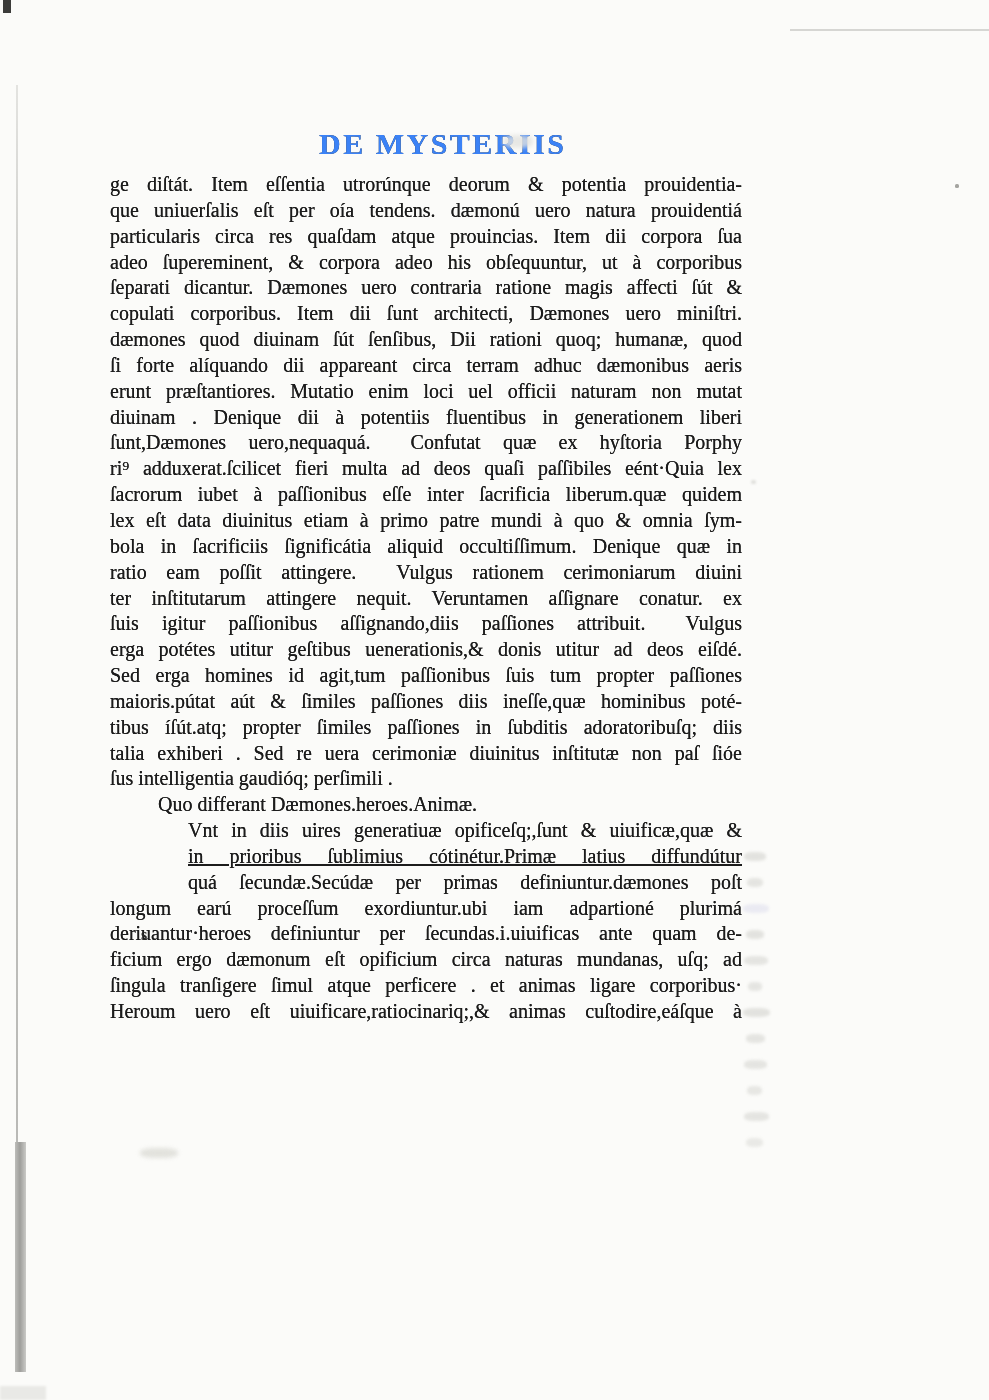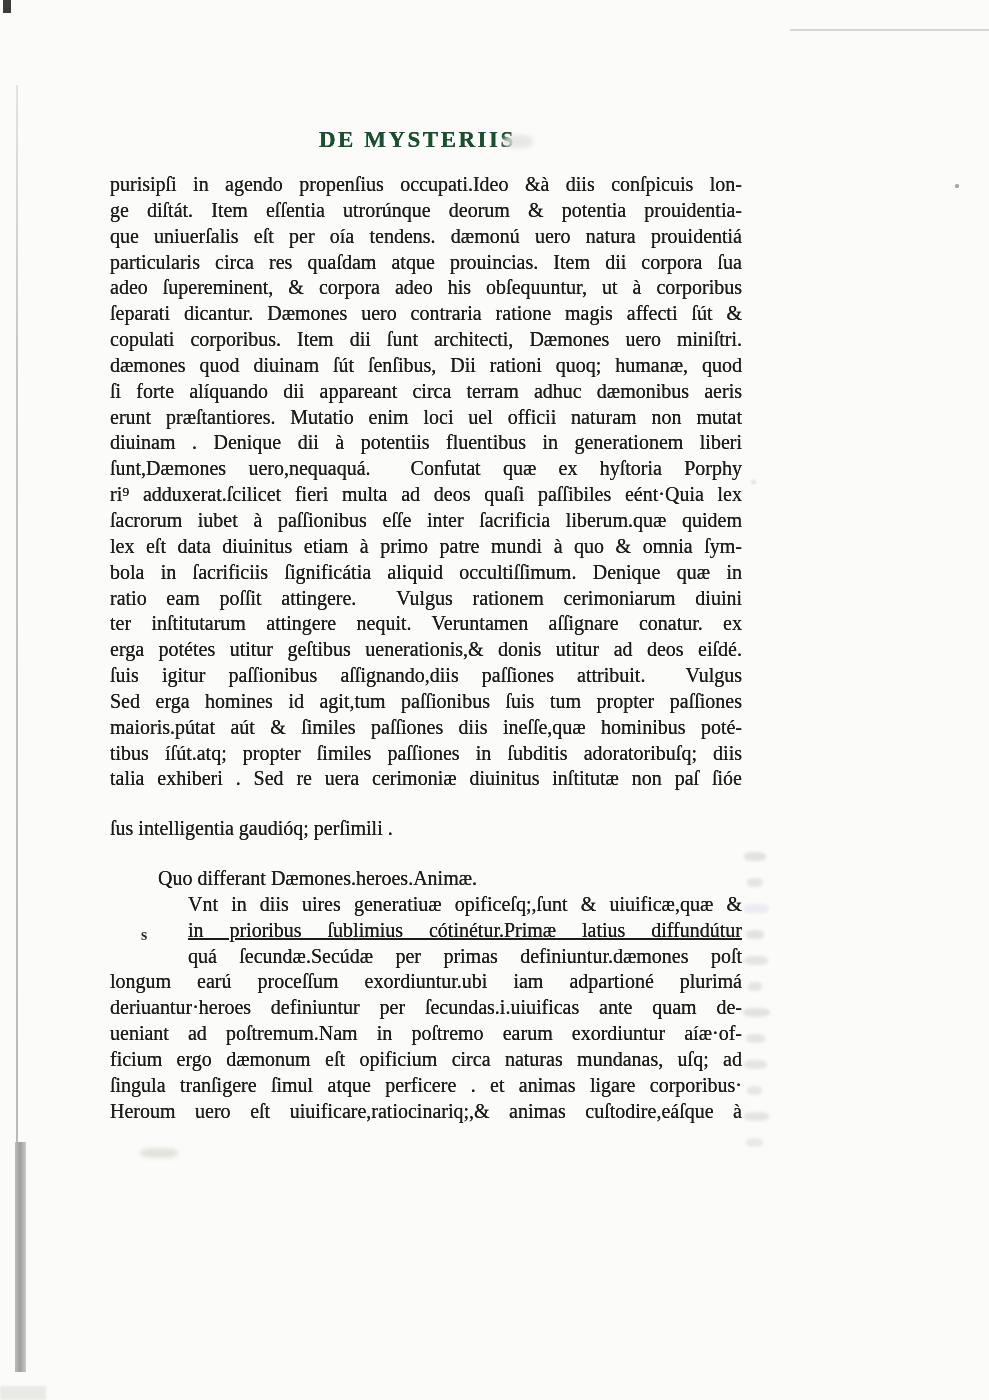--- a/index.html
+++ b/index.html
@@ -14,88 +14,86 @@
     background:linear-gradient(to bottom,#e3e3e0 0%,#c6c6c3 25%,#b8b8b5 100%);}
   .gutter-band{position:absolute;left:15px;top:1142px;width:11px;height:230px;
     background:linear-gradient(to right,#bdbdba,#9e9e9b 45%,#cacac7);filter:blur(.4px);}
   .corner-mark{position:absolute;left:3px;top:0;width:8px;height:13px;background:#3c3c3a;}
   .top-edge{position:absolute;left:790px;top:29px;width:199px;height:2px;background:#d6d6d3;}
   .bottom-corner{position:absolute;left:0;top:1386px;width:46px;height:14px;background:#e9e9e6;filter:blur(1px);}
   .smudge{position:absolute;border-radius:40%;pointer-events:none;}
   
   .title{
     position:absolute;left:319px;top:127px;margin:0;
-    font-size:23px;font-weight:bold;letter-spacing:2.5px;
-    color:#14532d;white-space:nowrap;
+    font-size:30px;font-weight:bold;letter-spacing:2.5px;
+    color:#3b82f6;white-space:nowrap;
     text-shadow:0 0 .3px #262624;
   }
   
   .textblock{
     position:absolute;left:110px;top:172px;width:632px;
   }
   .line{
     height:25.85px;line-height:25.85px;
     font-size:20px;color:#1c1c1c;
     text-align:justify;text-align-last:justify;
     overflow:hidden;white-space:pre-wrap;
     text-shadow:0 0 .3px #1c1c1c;
   }
-  .line.no-just{text-align:center;text-align-last:left;margin-top:24px;}
+  .line.no-just{text-align:center;text-align-last:left;}
   .guide{
     position:absolute;left:31px;
     font-size:16px;font-weight:bold;color:#2a2a28;
     line-height:16px;
   }
 </style>
 <title>DE MYSTERIIS</title></head>
 <body>
 
 <div>
   <div class="corner-mark"></div>
   <div class="top-edge"></div>
   <div class="gutter-line"></div>
   <div class="gutter-band"></div>
   <div class="bottom-corner"></div>
 
   <h1 class="title">DE MYSTERIIS</h1>
 
   <div class="textblock" id="textblock">
-      <div class="line">purisipſi in agendo propenſius occupati.Ideo &amp;à diis conſpicuis lon-</div>
       <div class="line">ge diſtát. Item eſſentia utrorúnque deorum &amp; potentia prouidentia-</div>
       <div class="line">que uniuerſalis eſt per oía tendens. dæmonú uero natura prouidentiá</div>
       <div class="line">particularis circa res quaſdam atque prouincias. Item dii corpora ſua</div>
       <div class="line">adeo ſupereminent, &amp; corpora adeo his obſequuntur, ut à corporibus</div>
       <div class="line">ſeparati dicantur. Dæmones uero contraria ratione magis affecti ſút &amp;</div>
       <div class="line">copulati corporibus. Item dii ſunt architecti, Dæmones uero miniſtri.</div>
       <div class="line">dæmones quod diuinam ſút ſenſibus, Dii rationi quoq; humanæ, quod</div>
       <div class="line">ſi forte alíquando dii appareant circa terram adhuc dæmonibus aeris</div>
       <div class="line">erunt præſtantiores. Mutatio enim loci uel officii naturam non mutat</div>
       <div class="line">diuinam . Denique dii à potentiis fluentibus in generationem liberi</div>
       <div class="line">ſunt,Dæmones uero,nequaquá.  Confutat quæ ex hyſtoria Porphy</div>
       <div class="line">ri⁹ adduxerat.ſcilicet fieri multa ad deos quaſi paſſibiles eént·Quia lex</div>
       <div class="line">ſacrorum iubet à paſſionibus eſſe inter ſacrificia liberum.quæ quidem</div>
       <div class="line">lex eſt data diuinitus etiam à primo patre mundi à quo &amp; omnia ſym-</div>
       <div class="line">bola in ſacrificiis ſignificátia aliquid occultiſſimum. Denique quæ in</div>
       <div class="line">ratio eam poſſit attingere.  Vulgus rationem cerimoniarum diuini</div>
       <div class="line">ter inſtitutarum attingere nequit. Veruntamen aſſignare conatur. ex</div>
+      <div class="line">ſuis igitur paſſionibus aſſignando,diis paſſiones attribuit.  Vulgus</div>
       <div class="line">erga potétes utitur geſtibus uenerationis,&amp; donis utitur ad deos eiſdé.</div>
-      <div class="line">ſuis igitur paſſionibus aſſignando,diis paſſiones attribuit.  Vulgus</div>
       <div class="line">Sed erga homines id agit,tum paſſionibus ſuis tum propter paſſiones</div>
       <div class="line">maioris.pútat aút &amp; ſimiles paſſiones diis ineſſe,quæ hominibus poté-</div>
       <div class="line">tibus íſút.atq; propter ſimiles paſſiones in ſubditis adoratoribuſq; diis</div>
       <div class="line">talia exhiberi . Sed re uera cerimoniæ diuinitus inſtitutæ non paſ ſióe</div>
       <div class="line no-just">ſus intelligentia gaudióq; perſimili .</div>
       <div class="line no-just" style="padding-left: 48px;">Quo differant Dæmones.heroes.Animæ.</div>
       <div class="line" style="padding-left: 78px;">Vnt in diis uires generatiuæ opificeſq;,ſunt &amp; uiuificæ,quæ &amp;</div>
       <div class="line" style="padding-left: 78px; text-decoration: underline;">in prioribus ſublimius cótinétur.Primæ latius diffundútur</div>
       <span class="guide" style="top: 754.65px;">s</span>
       <div class="line" style="padding-left: 78px;">quá ſecundæ.Secúdæ per primas definiuntur.dæmones poſt</div>
       <div class="line">longum earú proceſſum exordiuntur.ubi iam adpartioné plurimá</div>
       <div class="line">deriuantur·heroes definiuntur per ſecundas.i.uiuificas ante quam de-</div>
-      <div class="line">ueniant ad poſtremum.Nam in poſtremo earum exordiuntur aíæ·of-</div>
       <div class="line">ficium ergo dæmonum eſt opificium circa naturas mundanas, uſq; ad</div>
       <div class="line">ſingula tranſigere ſimul atque perficere . et animas ligare corporibus·</div>
       <div class="line">Heroum uero eſt uiuificare,ratiocinariq;,&amp; animas cuſtodire,eáſque à</div>
     </div>
 
   <div id="ghosts">
       <div class="smudge" style="left: 503px; top: 135px; width: 30px; height: 13px; background: rgb(227, 227, 223); filter: blur(2px); opacity: 0.8;"></div>
       <div class="smudge" style="left: 140px; top: 1148px; width: 38px; height: 10px; background: rgb(220, 220, 214); filter: blur(2px); opacity: 0.8;"></div>
       <div class="smudge" style="left: 955px; top: 184px; width: 4px; height: 4px; background: rgb(143, 143, 139); filter: blur(0px); opacity: 0.8;"></div>
       <div class="smudge" style="left: 751px; top: 480px; width: 5px; height: 4px; background: rgb(207, 207, 202); filter: blur(1px); opacity: 0.6;"></div>

